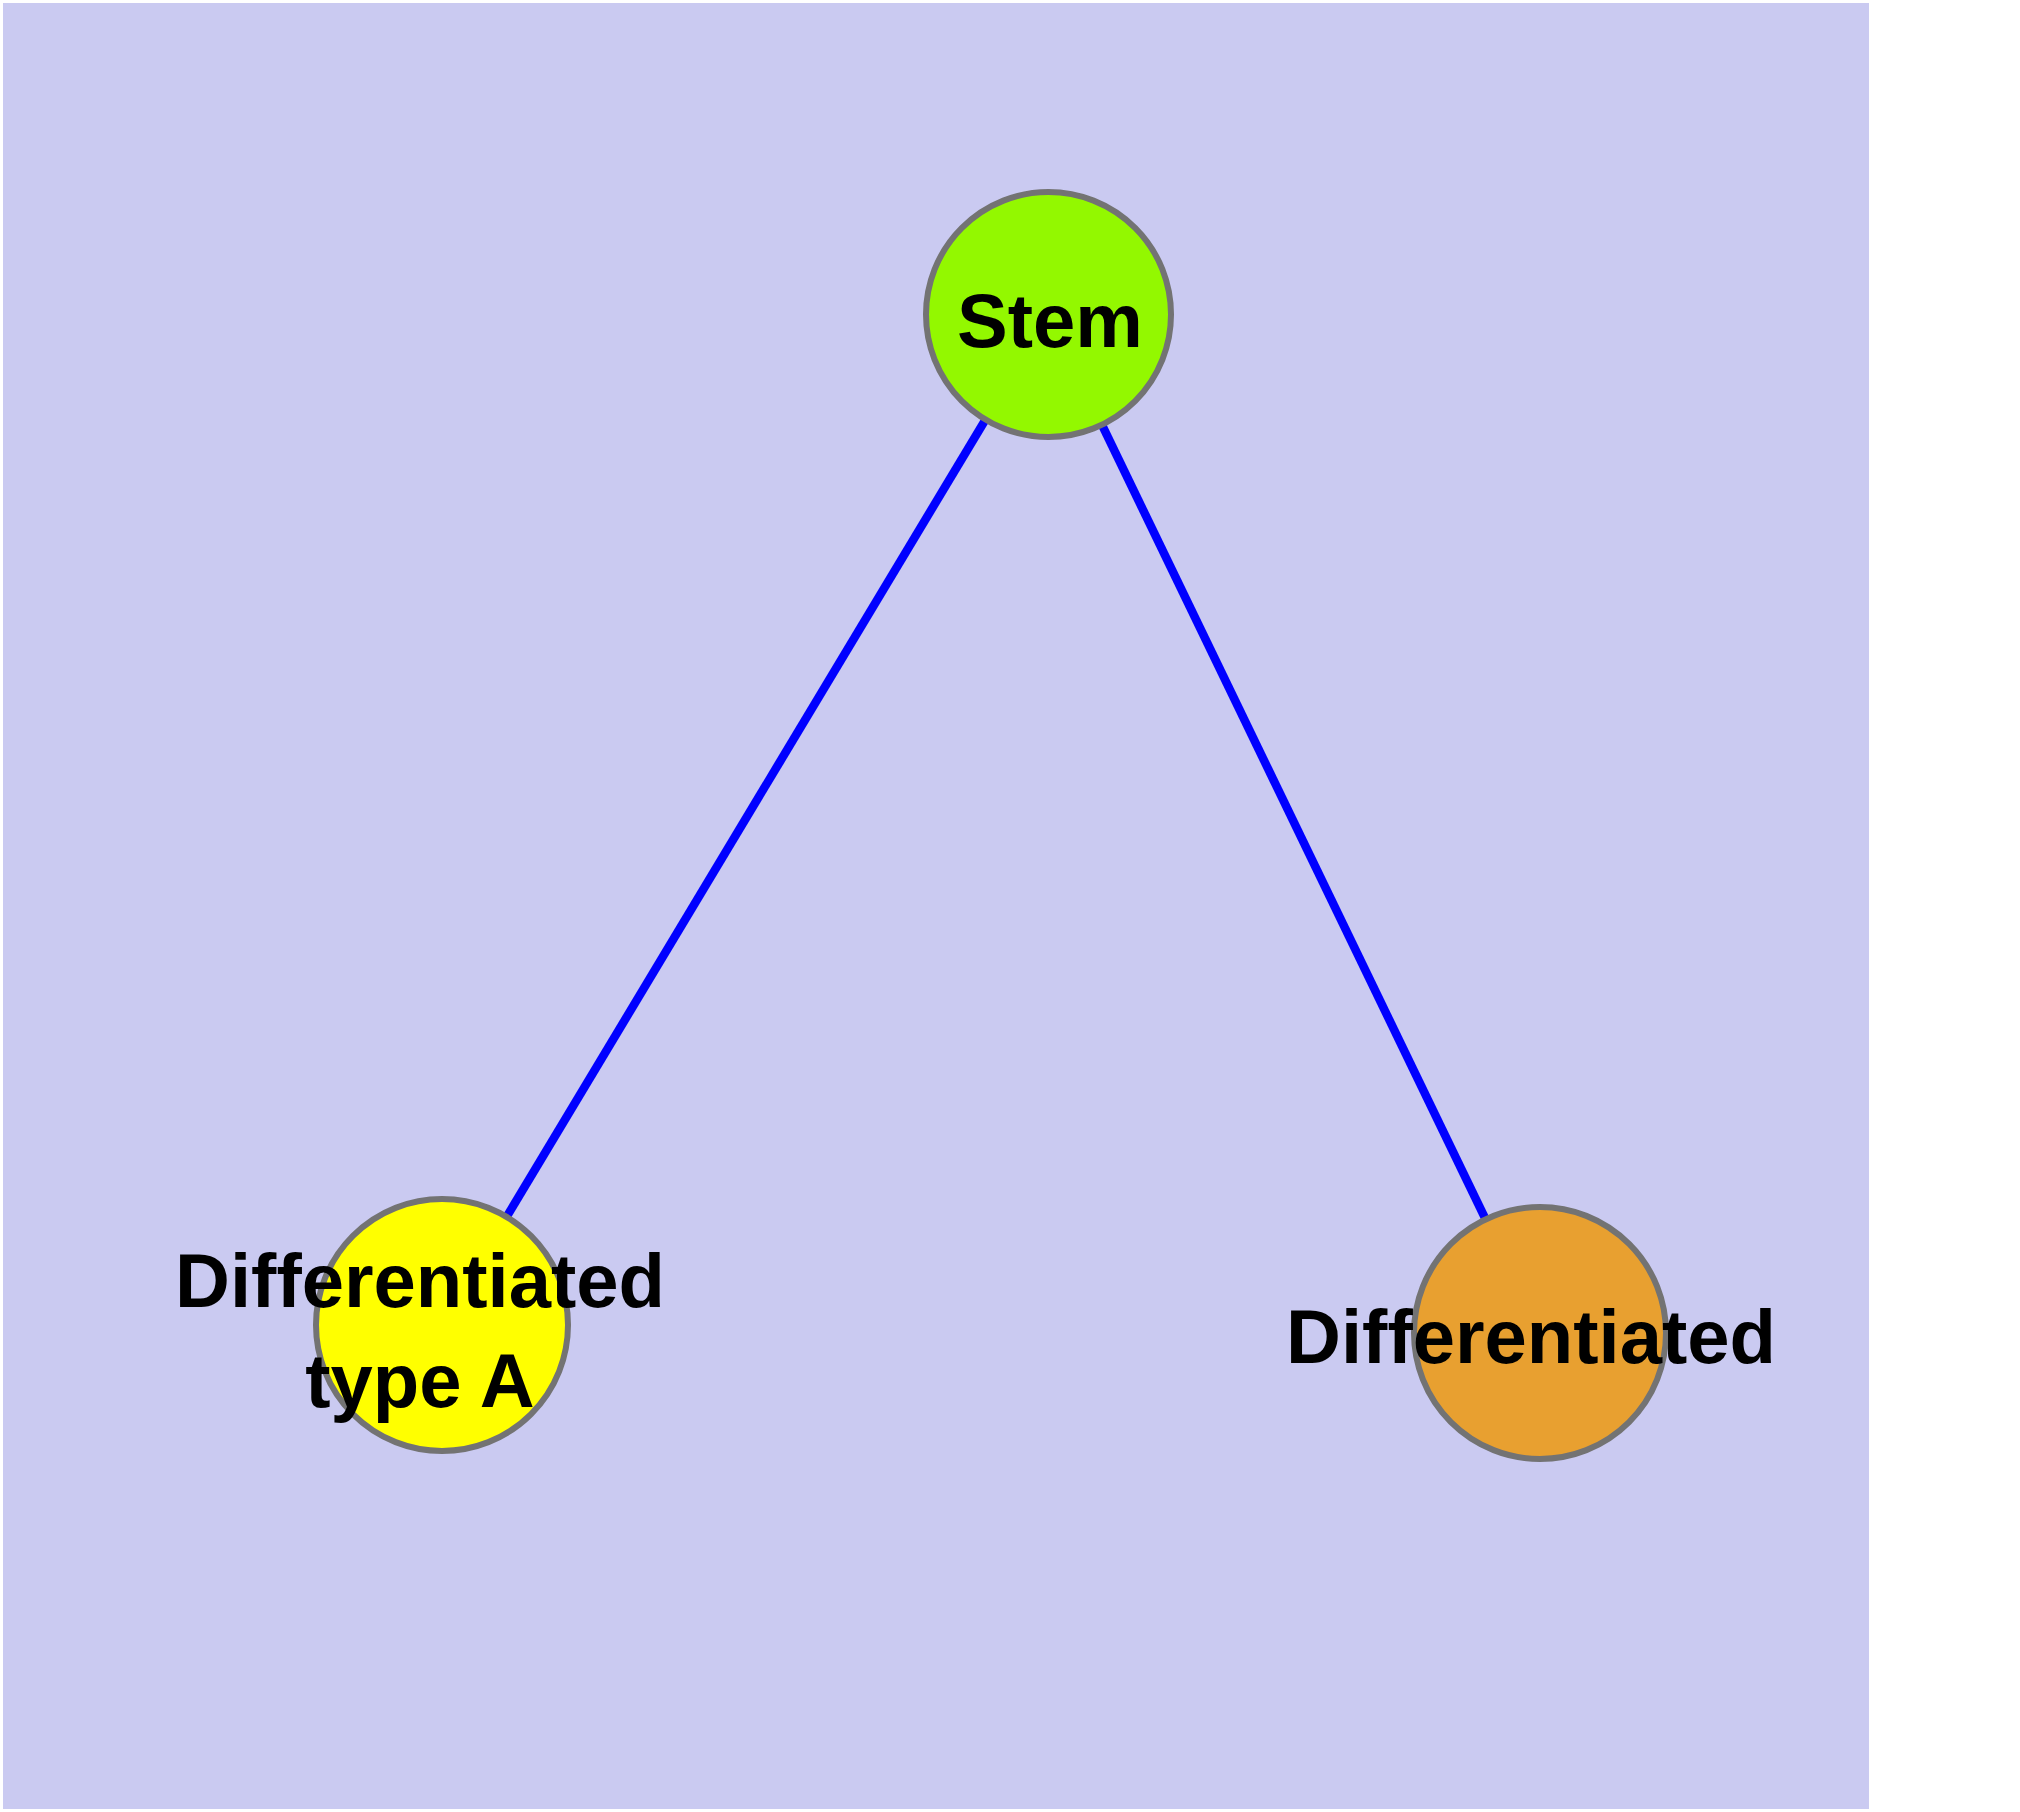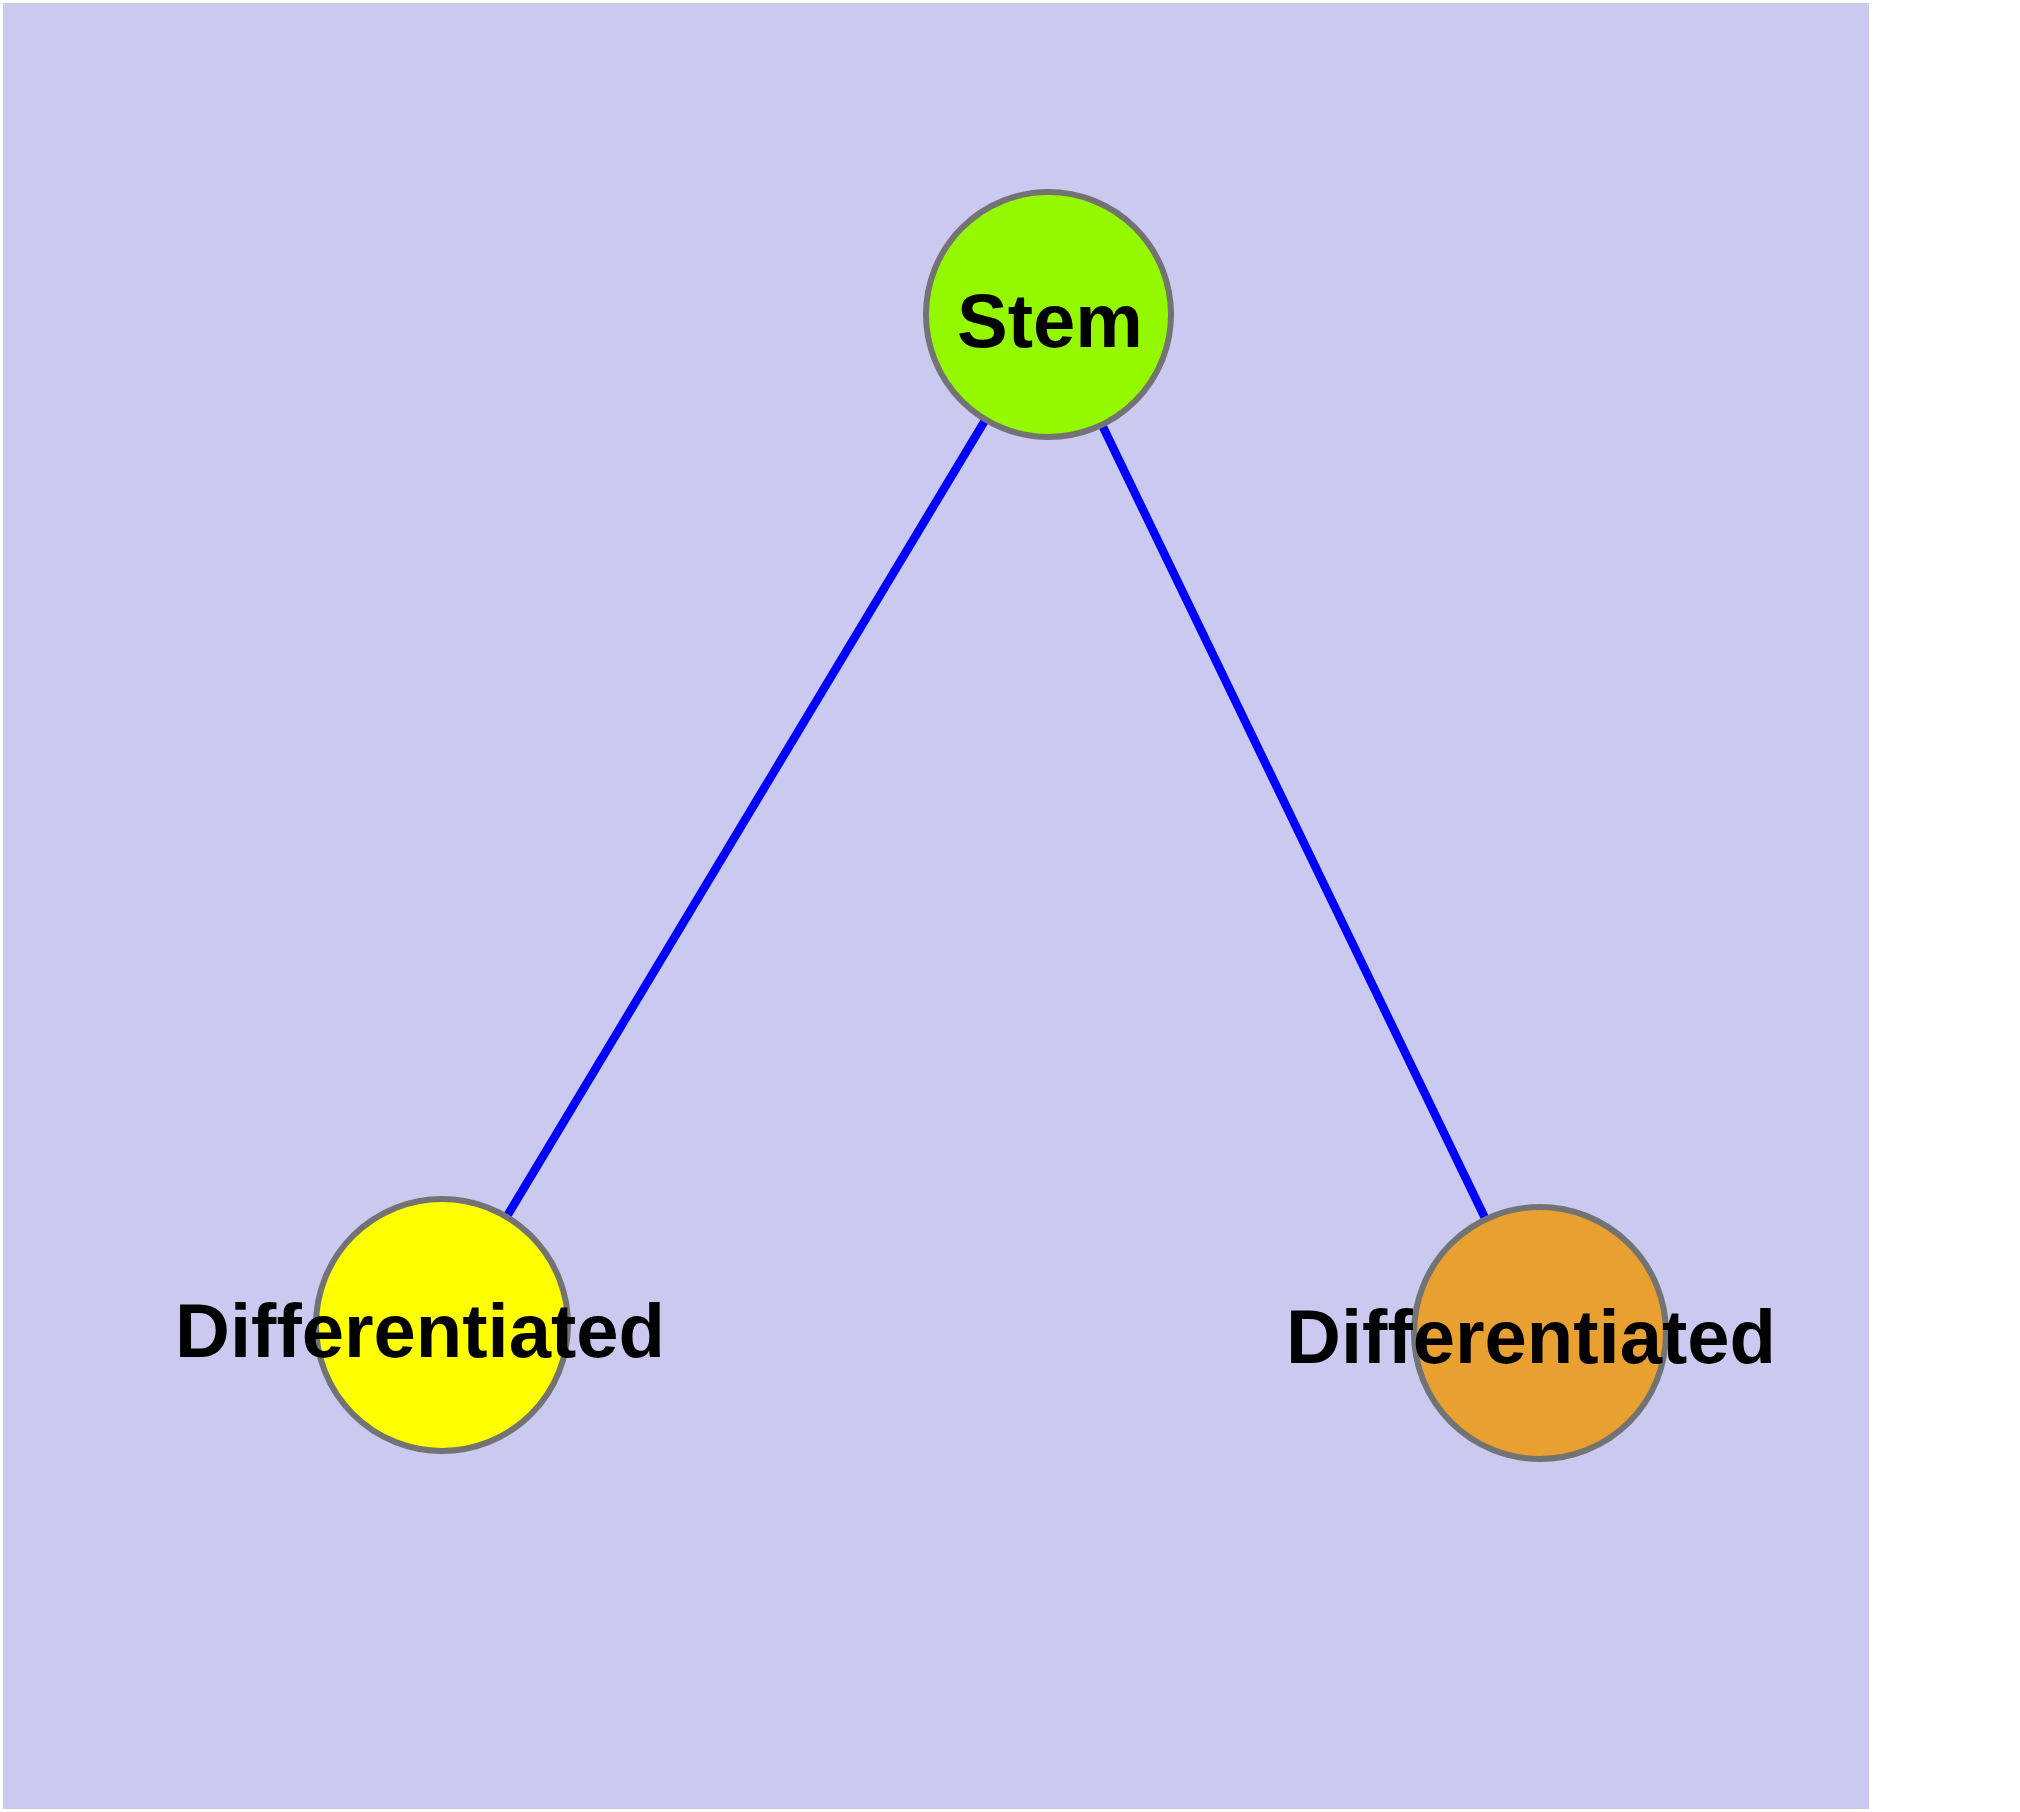--- a/index.html
+++ b/index.html
@@ -60,19 +60,20 @@
   <div class="node-circle" style="left: 923px; top: 189px; height: 251px; width: 251px; background: rgb(147, 248, 0); border-color: rgb(115, 115, 115); border-width: 6px;"></div>
   <div class="node-circle" style="left: 313px; top: 1196px; height: 258px; width: 258px; background: rgb(255, 255, 0); border-color: rgb(115, 115, 115); border-width: 6px;"></div>
   <div class="node-circle" style="left: 1411px; top: 1204px; height: 258px; width: 258px; background: rgb(232, 160, 48); border-color: rgb(115, 115, 115); border-width: 6px;"></div>
 
   <div class="node-label" style="left: 1050px; top: 321px; color: rgb(0, 0, 0);">
     <span class="label-line">Stem</span>
   </div>
 
   <div class="node-label" style="left: 420px; top: 1331px; color: rgb(0, 0, 0);">
     <span class="label-line">Differentiated</span>
+    <span class="label-line">type A</span>
   </div>
 
   <div class="node-label" style="left: 1531px; top: 1337px; color: rgb(0, 0, 0);">
     <span class="label-line">Differentiated</span>
   </div>
 </div>
 
 
 </body></html>

